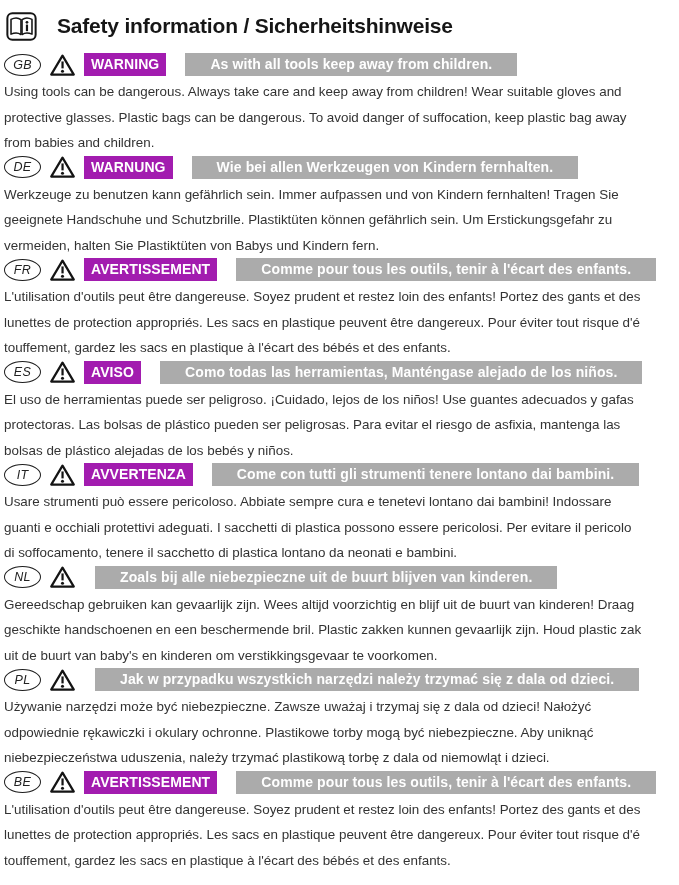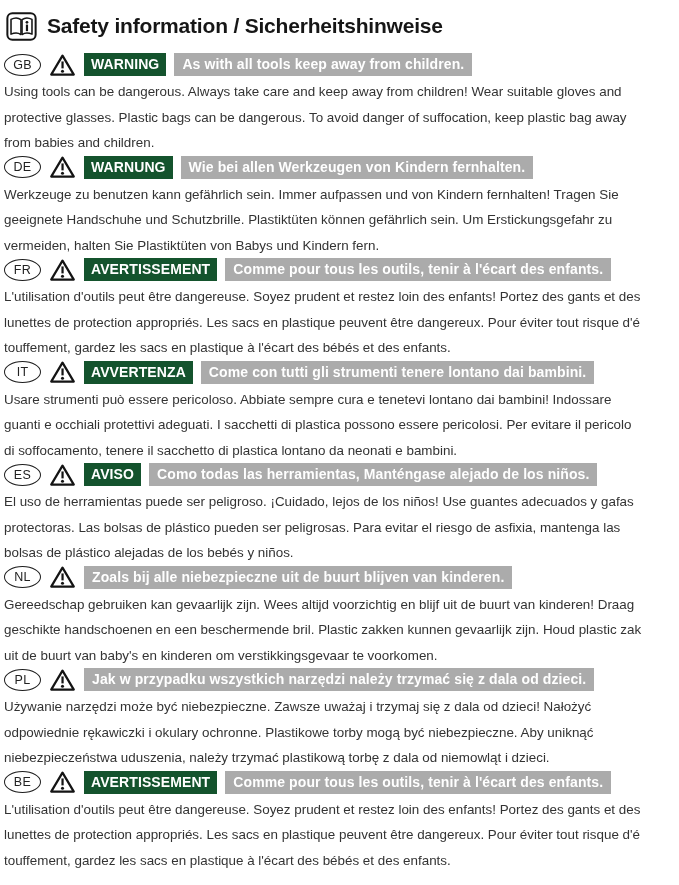--- a/index.html
+++ b/index.html
@@ -7,21 +7,21 @@
     margin: 0; padding: 0;
     width: 679px; height: 885px;
     background: #ffffff;
     font-family: "Liberation Sans", sans-serif;
     overflow: hidden;
   }
   .page { padding: 3px 0 0 4px; width: 679px; }
 
   
   .hdr {
-    display: flex; align-items: center; gap: 10px;
+    display: flex; align-items: center; gap: 20px;
     height: 50px; padding: 0 0 4px 2px;
   }
   .book-icon { flex: none; display: flex; }
   .title {
     margin: 0;
     font-size: 21px; font-weight: bold;
     color: #161616; letter-spacing: -0.2px;
   }
 
   
@@ -30,34 +30,36 @@
     display: flex; align-items: center; gap: 8px;
     height: 23px; overflow: hidden;
   }
   .oval {
     flex: none;
     width: 37px; height: 22px;
     border: 1.6px solid #1d1d1d; border-radius: 50%;
     display: flex; align-items: center; justify-content: center;
     font-size: 12.5px; color: #222; letter-spacing: 0.3px;
     background: #fff;
+    font-style: italic;
   }
   .tri { flex: none; display: flex; }
   .badge {
     flex: none;
-    background: #14532d; color: #ffffff;
+    background: #a21caf; color: #ffffff;
     font-weight: bold; font-size: 14px; line-height: 18px;
     padding: 2px 7px 3px; white-space: nowrap;
     letter-spacing: 0.1px;
   }
   .band {
     background: #ababab; color: #ffffff;
     font-weight: bold; font-size: 14px; line-height: 18px;
-    padding: 2px 8px 3px; white-space: nowrap; overflow: hidden;
+    padding: 2px 25px 3px; white-space: nowrap; overflow: hidden;
     letter-spacing: 0.1px;
+    margin-left: 11px;
   }
   .body {
     margin: 3px 9px 0 0;
     font-size: 13.4px; line-height: 25.5px;
     color: #333333;
     white-space: pre-line;
   }
 </style>
 </head>
 <body>
@@ -126,56 +128,56 @@
       <span class="badge">AVERTISSEMENT</span>
       <span class="band">Comme pour tous les outils, tenir  à  l'écart des enfants.</span>
     </div>
     <p class="body">L'utilisation d'outils peut  être dangereuse. Soyez prudent et restez loin des enfants! Portez des gants et des
 lunettes de protection appropriés. Les sacs en plastique peuvent  être dangereux. Pour  éviter tout risque d'é
 touffement, gardez les sacs en plastique  à  l'écart des bébés et des enfants.</p>
   </section>
 
   <section class="sec">
     <div class="row">
+      <span class="oval">ES</span>
+      <span class="tri">
+        <svg width="27" height="24" viewBox="0 0 30 27">
+          <polygon points="15,3 27.7,24.3 2.3,24.3" fill="none" stroke="#141414" stroke-width="2.5" stroke-linejoin="round"></polygon>
+          <rect x="13.8" y="9.5" width="2.5" height="7.8" fill="#141414"></rect>
+          <circle cx="15" cy="20.6" r="1.7" fill="#141414"></circle>
+        </svg>
+      </span>
+      <span class="badge">AVISO</span>
+      <span class="band">Como todas las herramientas, Manténgase alejado de los niños.</span>
+    </div>
+    <p class="body">El uso de herramientas puede ser peligroso.  ¡Cuidado, lejos de los niños! Use guantes adecuados y gafas
+protectoras. Las bolsas de plástico pueden ser peligrosas. Para evitar el riesgo de asfixia, mantenga las
+bolsas de plástico alejadas de los bebés y niños.</p>
+  </section>
+
+  <section class="sec">
+    <div class="row">
       <span class="oval">IT</span>
       <span class="tri">
         <svg width="27" height="24" viewBox="0 0 30 27">
           <polygon points="15,3 27.7,24.3 2.3,24.3" fill="none" stroke="#141414" stroke-width="2.5" stroke-linejoin="round"></polygon>
           <rect x="13.8" y="9.5" width="2.5" height="7.8" fill="#141414"></rect>
           <circle cx="15" cy="20.6" r="1.7" fill="#141414"></circle>
         </svg>
       </span>
       <span class="badge">AVVERTENZA</span>
       <span class="band">Come con tutti gli strumenti tenere lontano dai bambini.</span>
     </div>
     <p class="body">Usare strumenti può  essere pericoloso. Abbiate sempre cura e tenetevi lontano dai bambini! Indossare
 guanti e occhiali protettivi adeguati. I sacchetti di plastica possono essere pericolosi. Per evitare il pericolo
 di soffocamento, tenere il sacchetto di plastica lontano da neonati e bambini.</p>
   </section>
 
   <section class="sec">
     <div class="row">
-      <span class="oval">ES</span>
-      <span class="tri">
-        <svg width="27" height="24" viewBox="0 0 30 27">
-          <polygon points="15,3 27.7,24.3 2.3,24.3" fill="none" stroke="#141414" stroke-width="2.5" stroke-linejoin="round"></polygon>
-          <rect x="13.8" y="9.5" width="2.5" height="7.8" fill="#141414"></rect>
-          <circle cx="15" cy="20.6" r="1.7" fill="#141414"></circle>
-        </svg>
-      </span>
-      <span class="badge">AVISO</span>
-      <span class="band">Como todas las herramientas, Manténgase alejado de los niños.</span>
-    </div>
-    <p class="body">El uso de herramientas puede ser peligroso.  ¡Cuidado, lejos de los niños! Use guantes adecuados y gafas
-protectoras. Las bolsas de plástico pueden ser peligrosas. Para evitar el riesgo de asfixia, mantenga las
-bolsas de plástico alejadas de los bebés y niños.</p>
-  </section>
-
-  <section class="sec">
-    <div class="row">
       <span class="oval">NL</span>
       <span class="tri">
         <svg width="27" height="24" viewBox="0 0 30 27">
           <polygon points="15,3 27.7,24.3 2.3,24.3" fill="none" stroke="#141414" stroke-width="2.5" stroke-linejoin="round"></polygon>
           <rect x="13.8" y="9.5" width="2.5" height="7.8" fill="#141414"></rect>
           <circle cx="15" cy="20.6" r="1.7" fill="#141414"></circle>
         </svg>
       </span>
       <span class="band">Zoals bij alle niebezpieczne uit de buurt blijven van kinderen.</span>
     </div>

